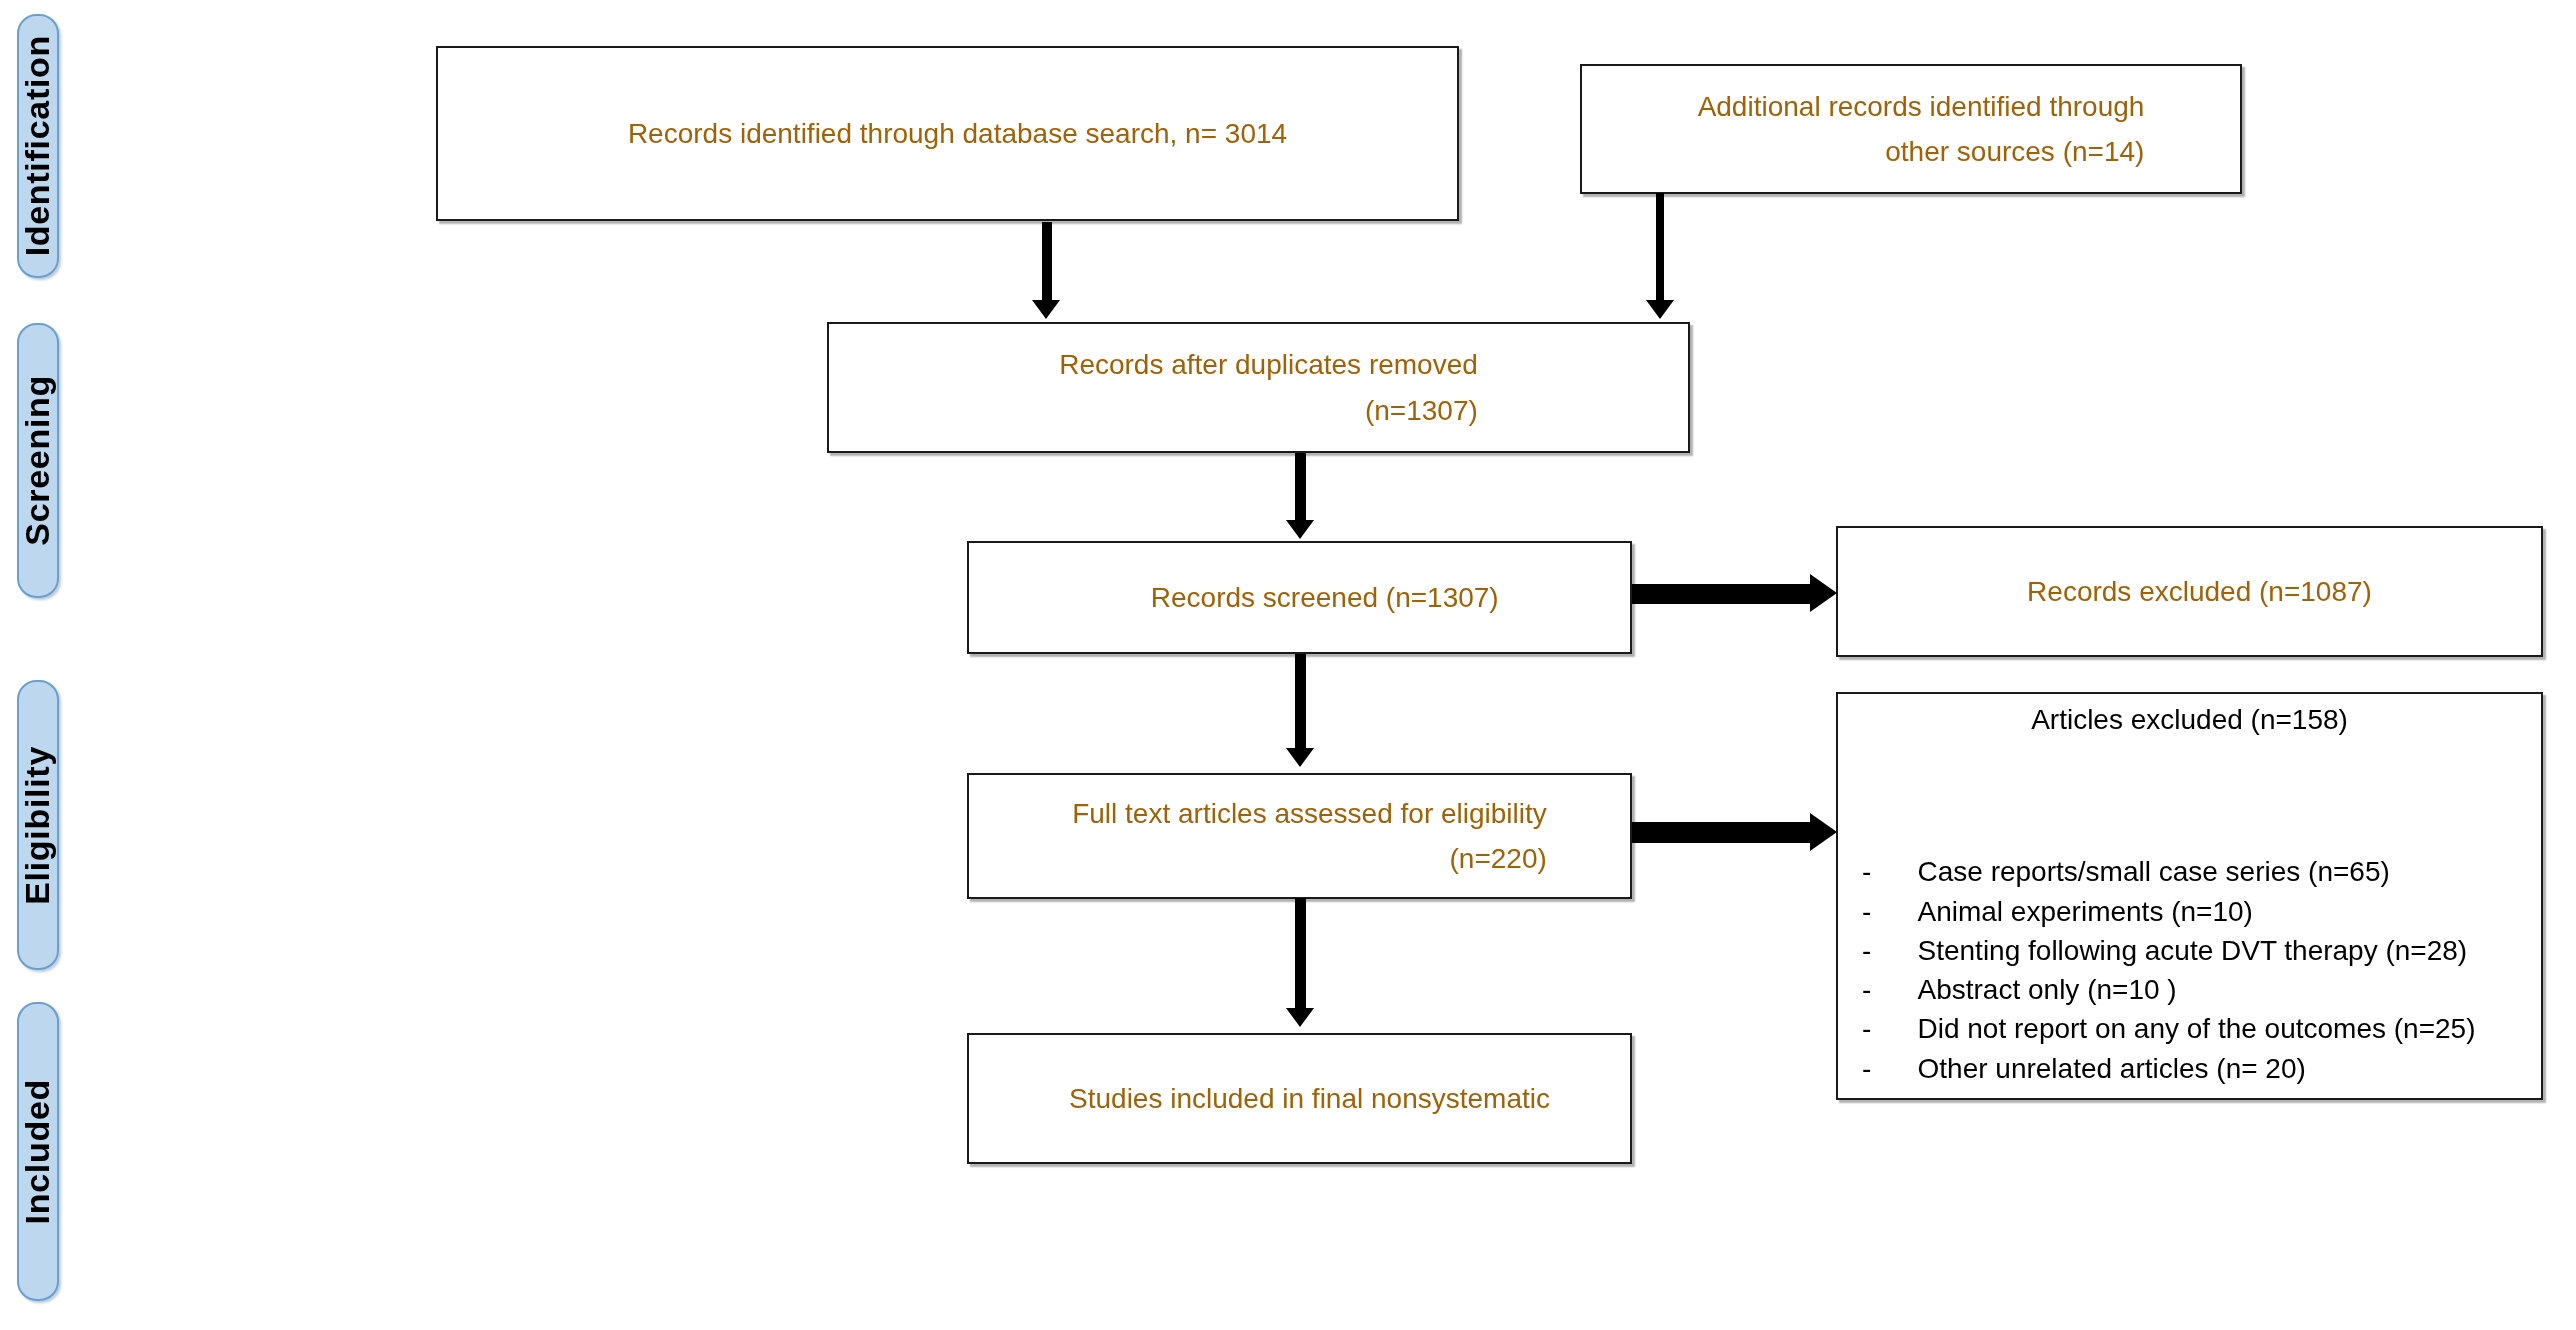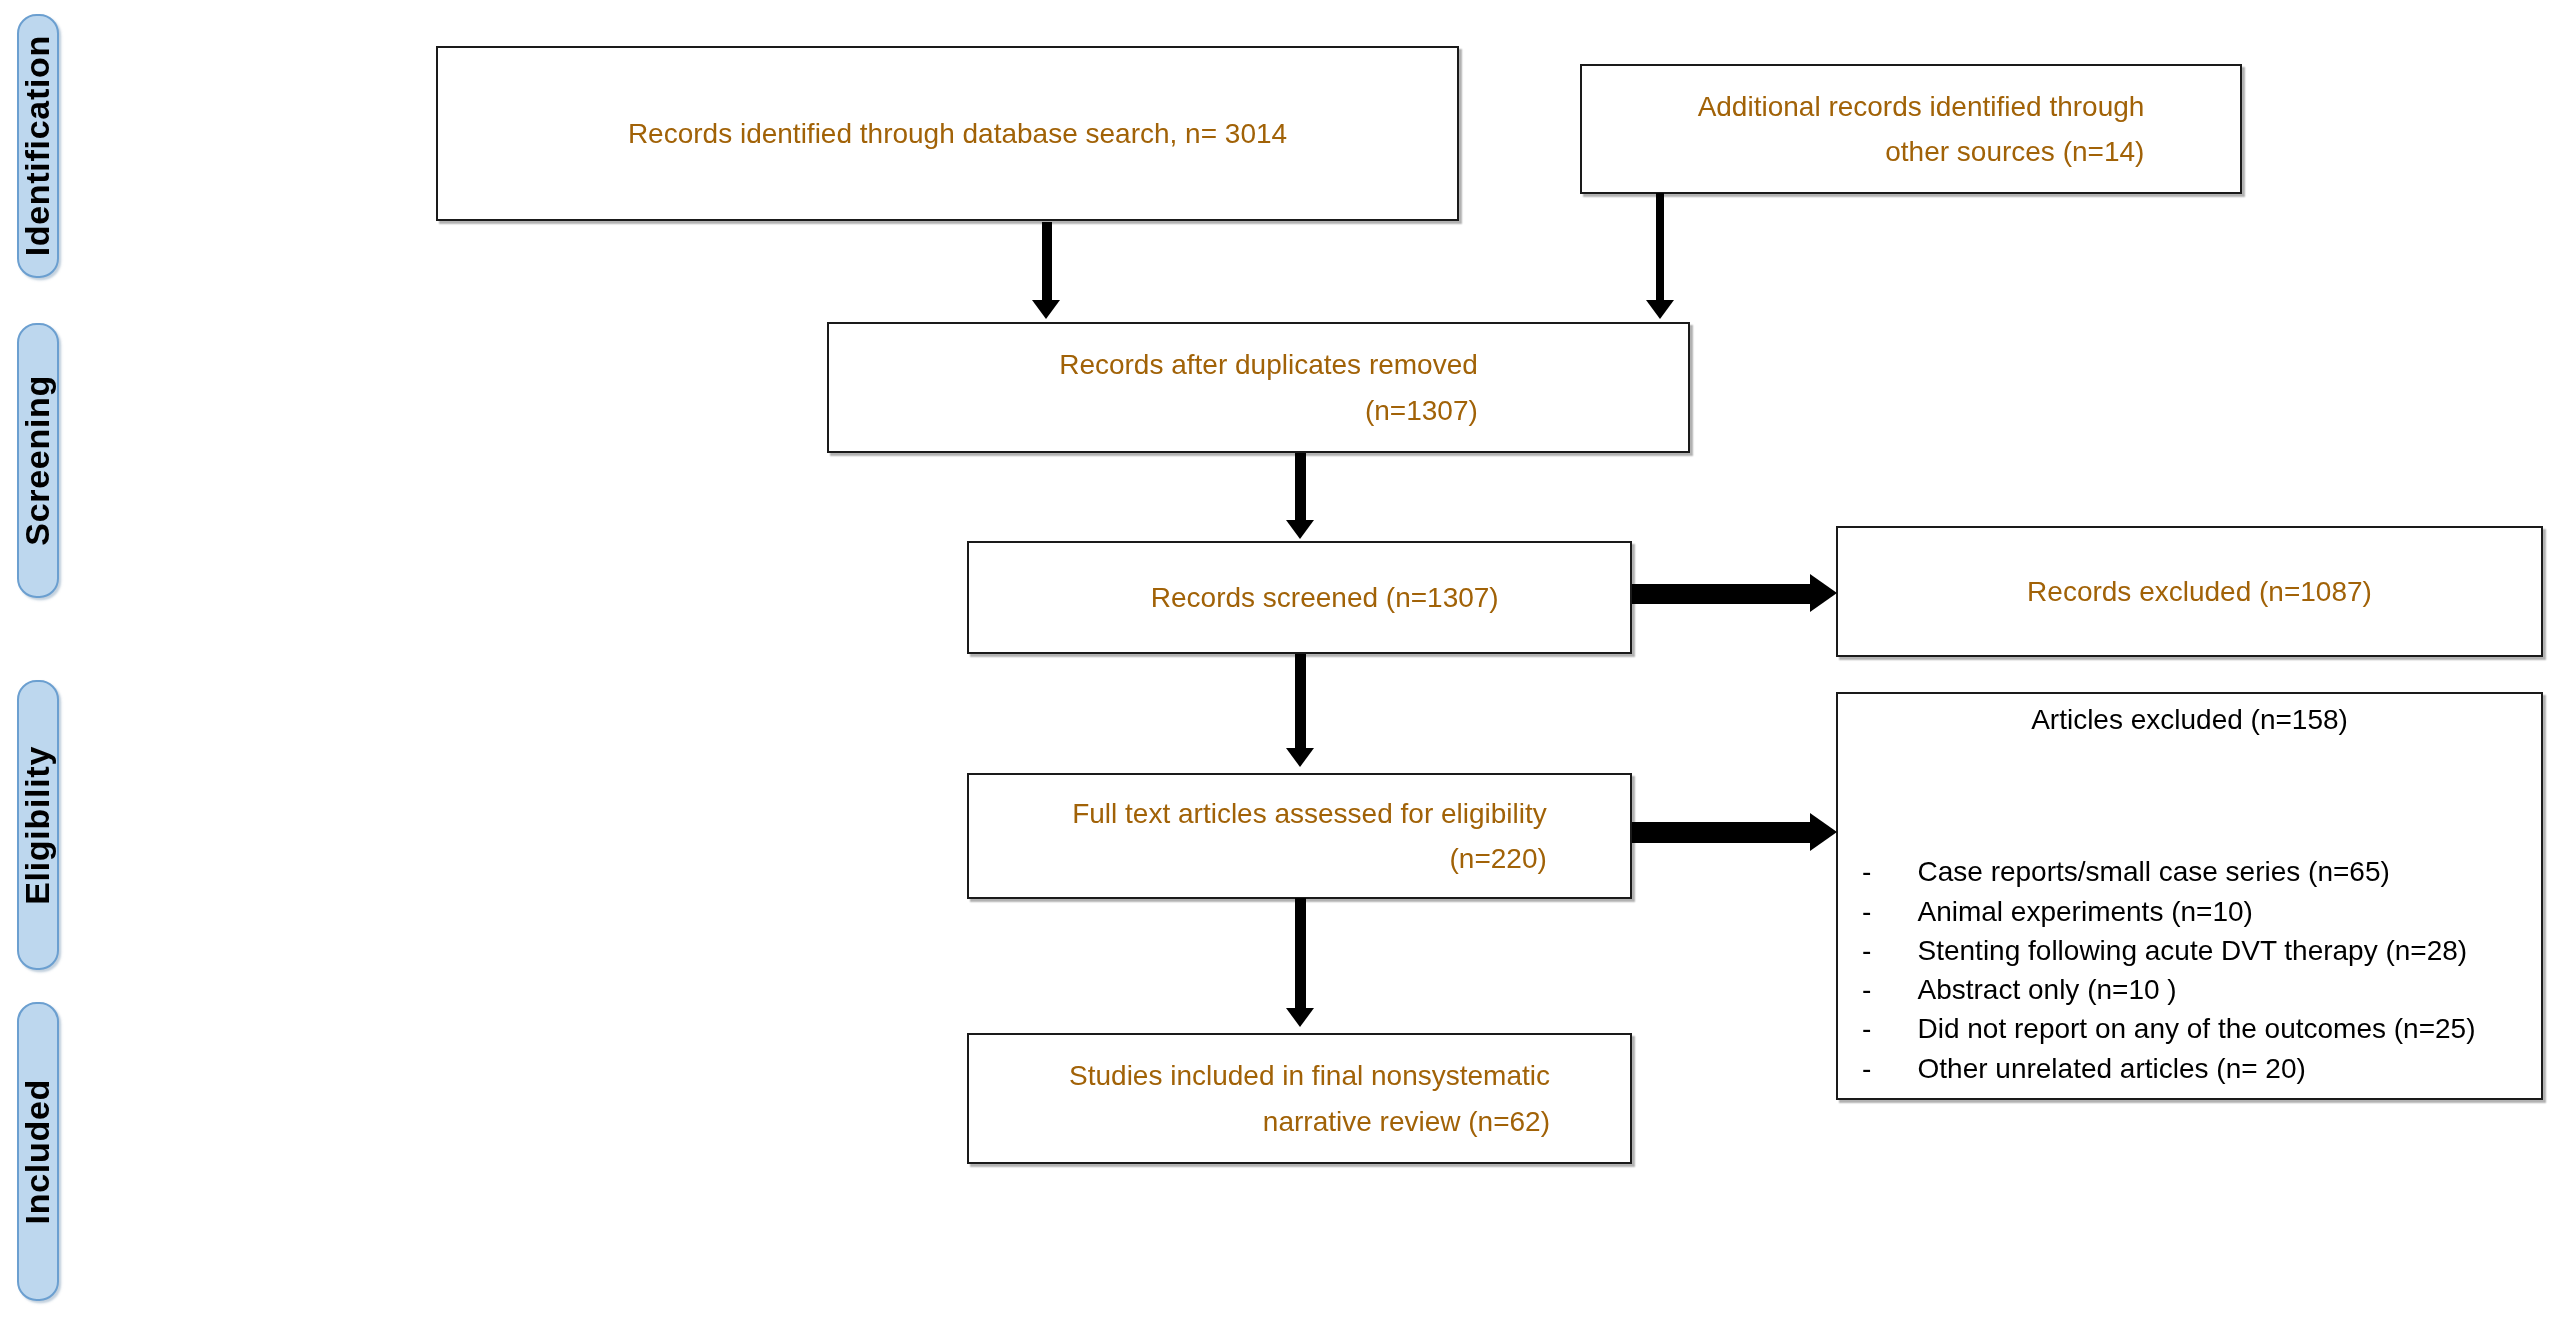--- a/index.html
+++ b/index.html
@@ -235,18 +235,17 @@
 
   <div class="hline" style="left:1632px; top:822px; width:180px; height:21px;"></div>
   <div class="arrow-right-solid" style="left:1810px; top:813px;"></div>
 
   <div class="vline" style="left:1295px; top:898px; width:11.2px; height:111px;"></div>
   <div class="arrow-down" style="left:1286px; top:1008px;"></div>
 
   <div class="flow-box" style="left:967px; top:1033px; width:665px; height:131px;">
     <div class="box-text">
       <span>Studies included in final nonsystematic</span>
-      <span class="l2">narrative review (n=62)</span>
     </div>
   </div>
 
 </div>
 
 
 </body></html>

